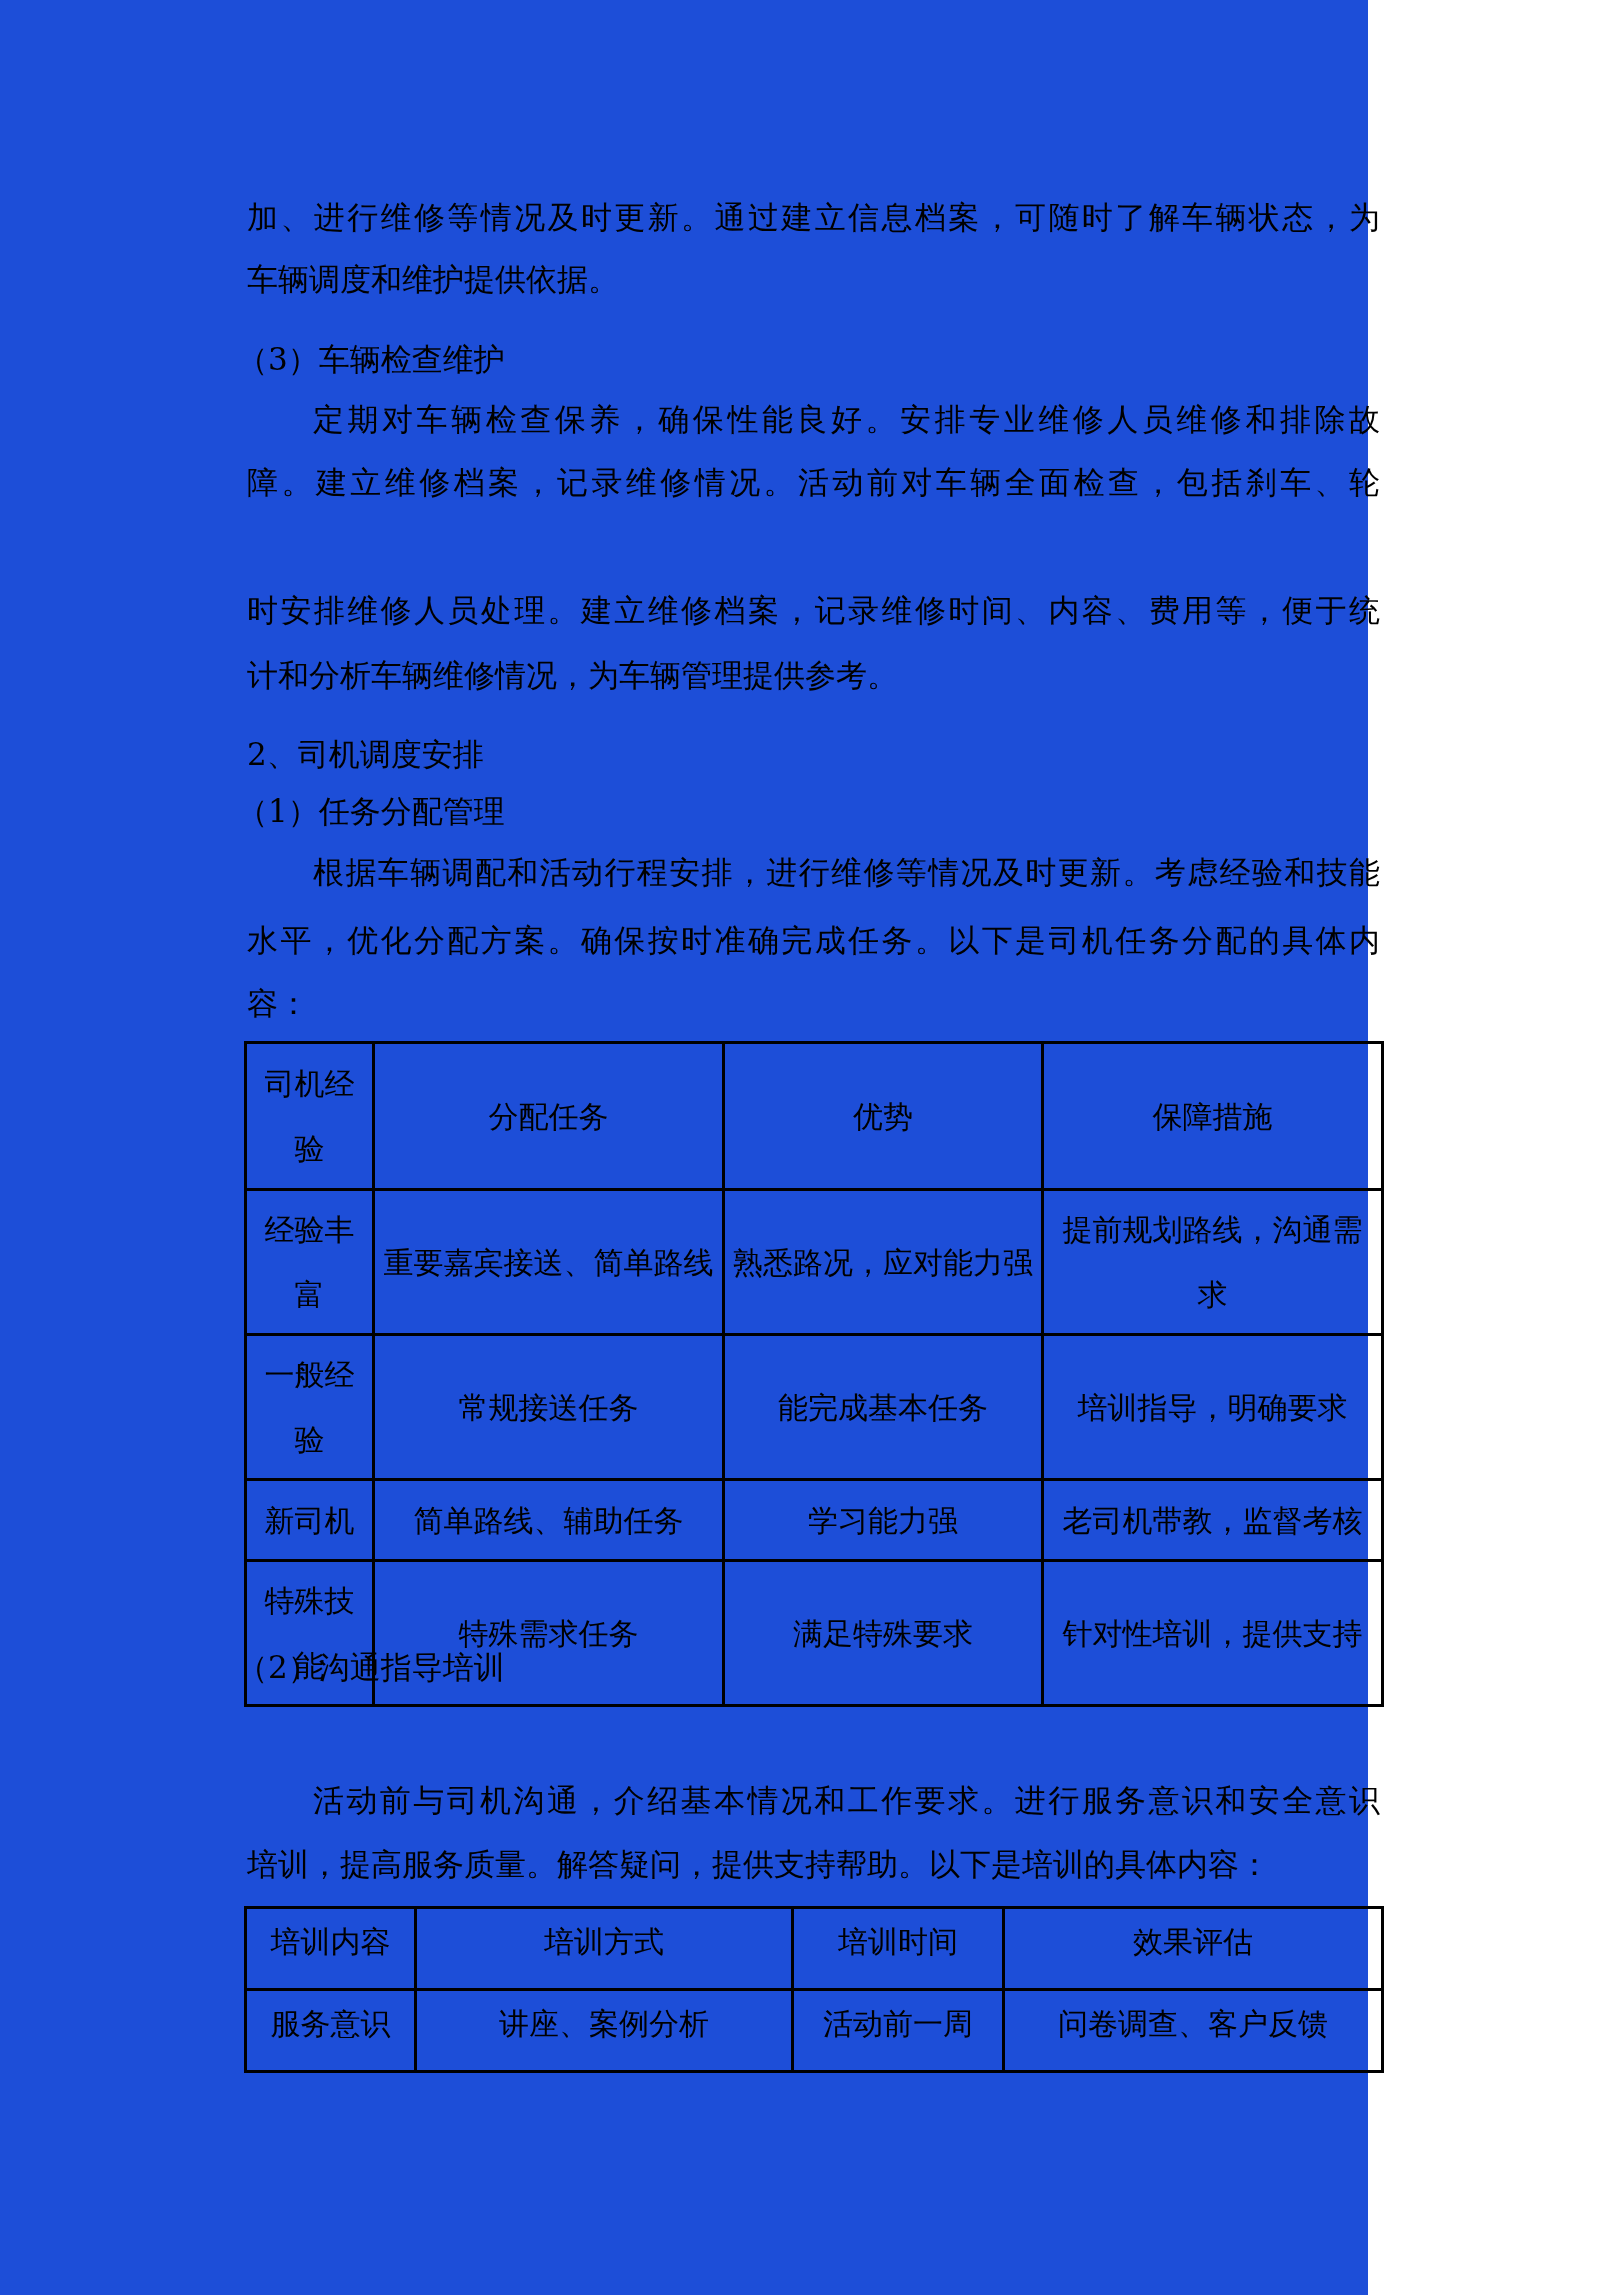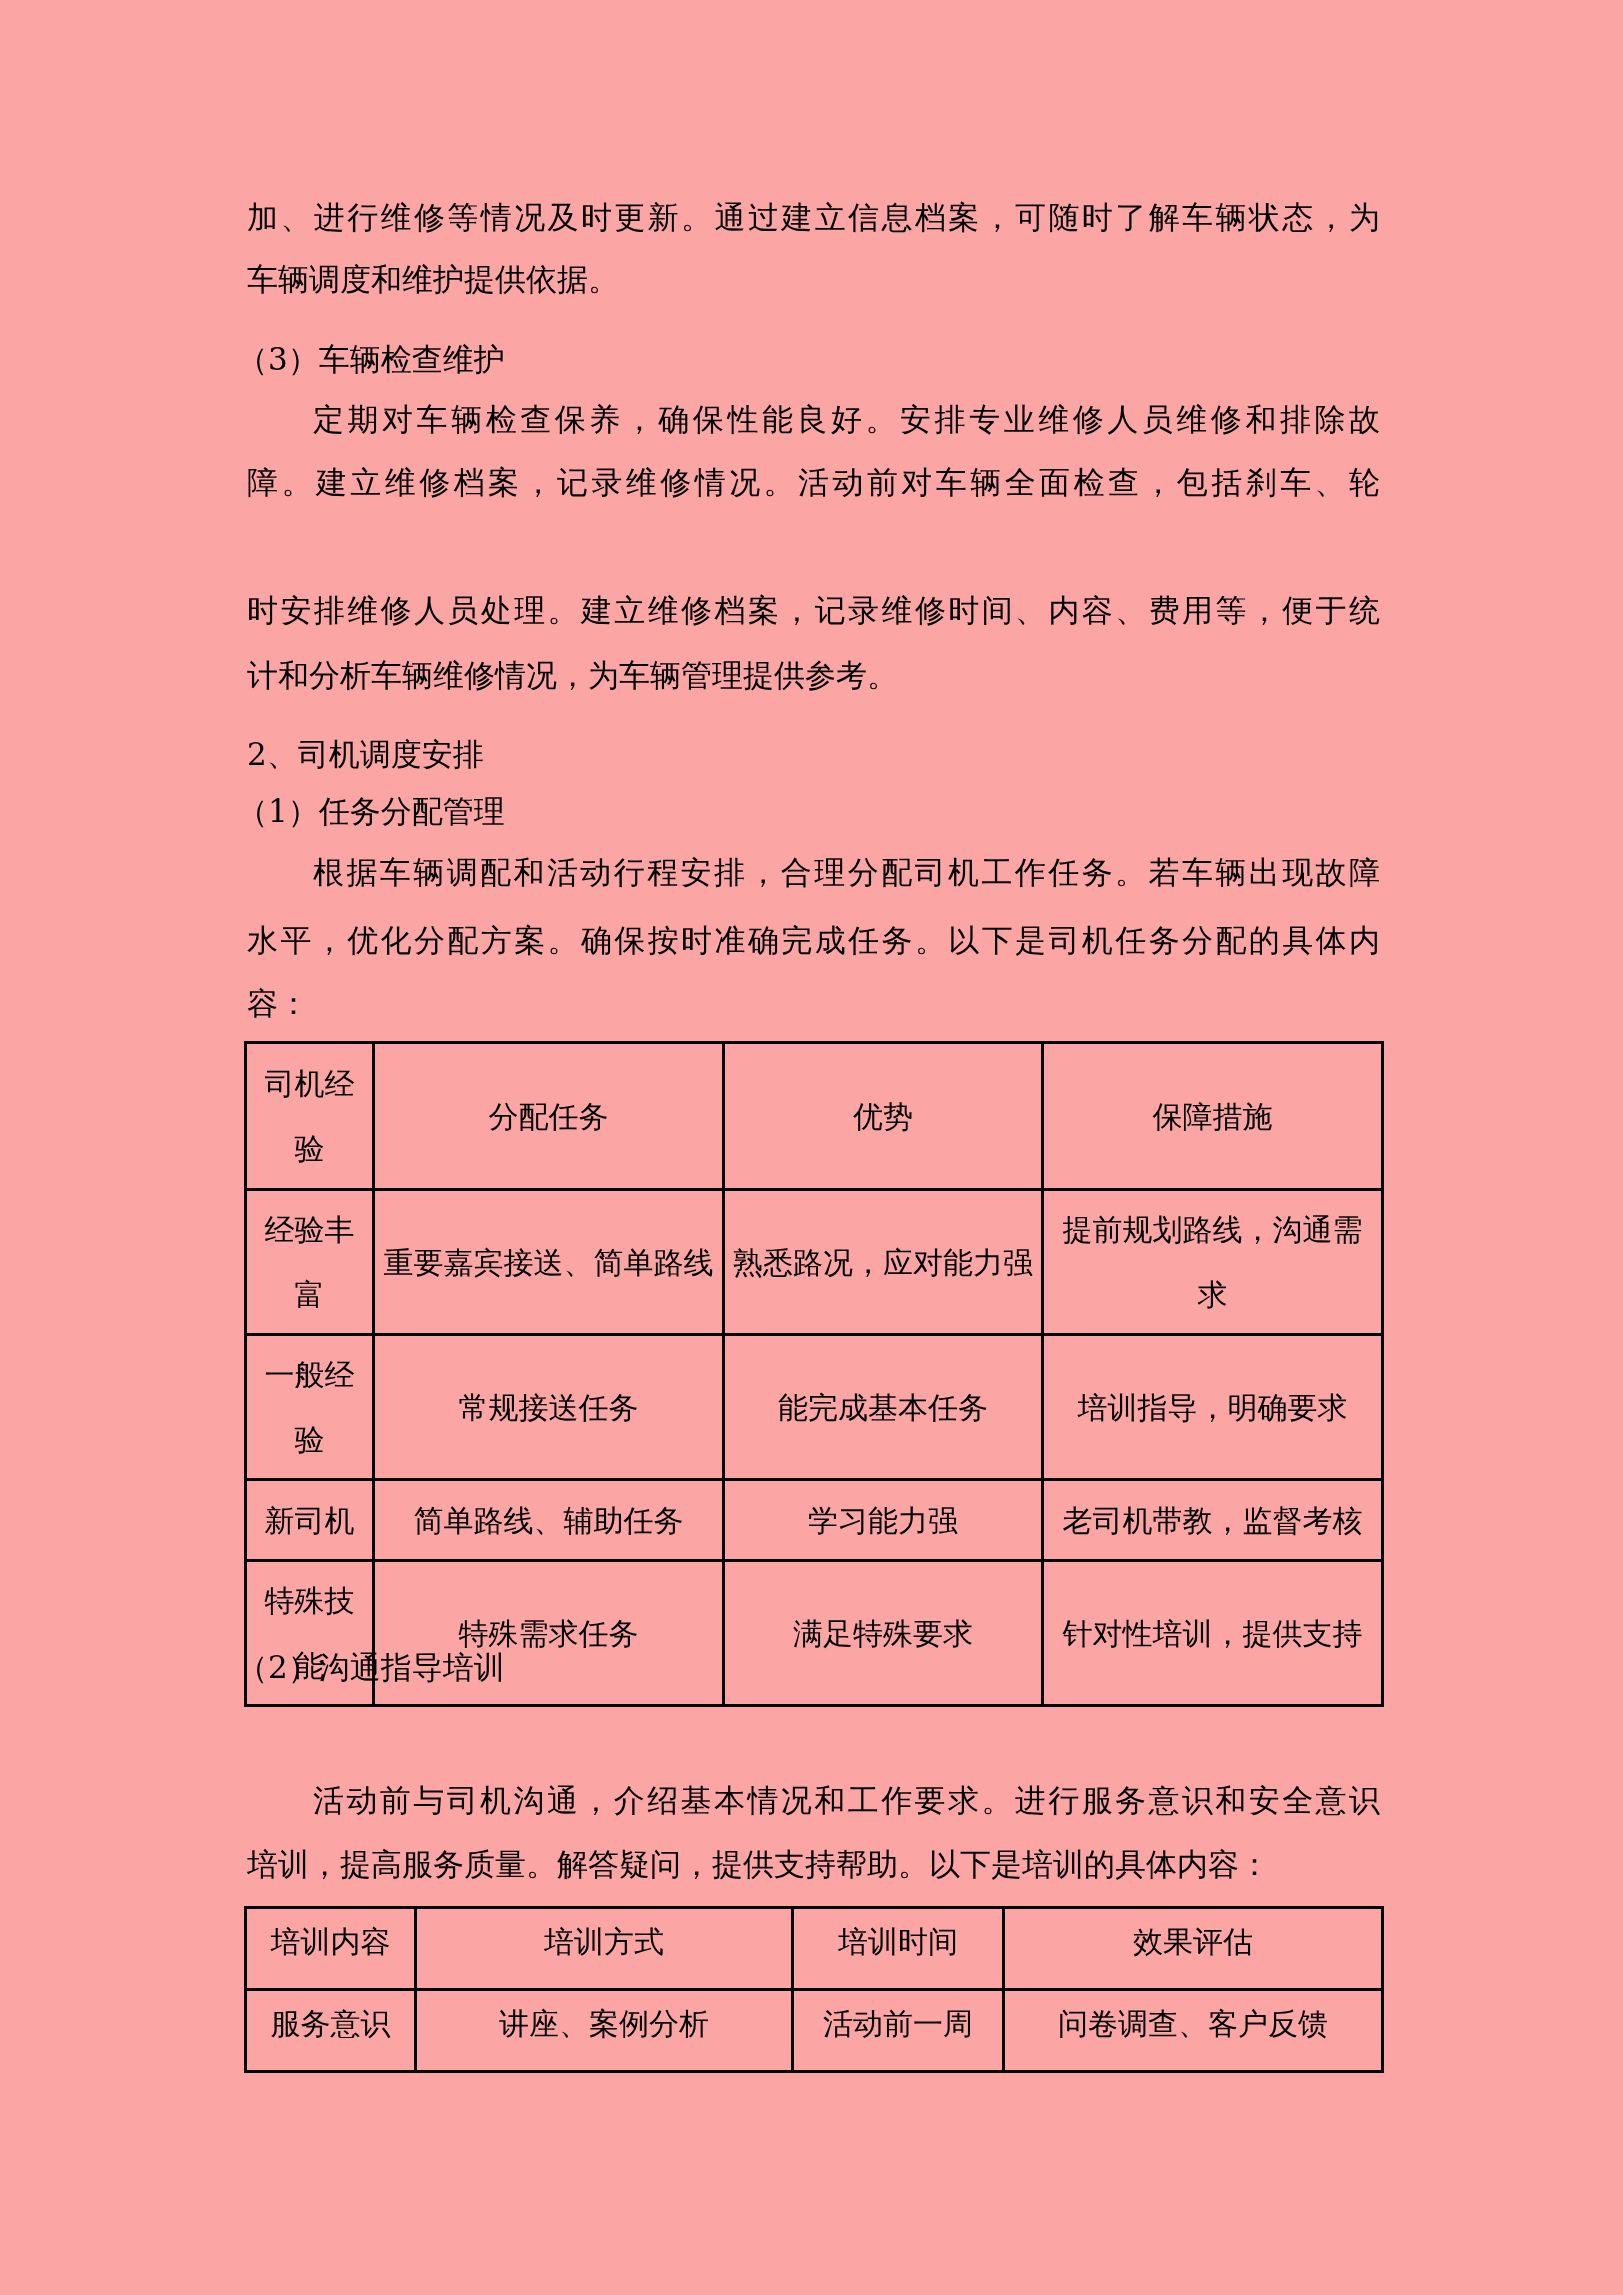--- a/index.html
+++ b/index.html
@@ -11,23 +11,23 @@
     width: 1623px;
     height: 2295px;
     position: relative;
     overflow: hidden;
     color: #000000;
     font-family: "DejaVu Serif", "Liberation Serif", serif;
   }
   .page {
     position: absolute;
     left: 0; top: 0;
-    width: 1623px;
+    width: 1368px;
     height: 2295px;
-    background: #fca5a5;
+    background: #1d4ed8;
     text-decoration: underline;
   }
   .line {
     position: absolute;
     left: 247px;
     width: 1133px;
     font-size: 31px;
     line-height: 39px;
     height: 39px;
     white-space: nowrap;
@@ -91,21 +91,21 @@
 
   <div class="heading sub" style="top:340px;">（3）车辆检查维护</div>
   <div class="line indent" style="top:400px;">定期对车辆检查保养，确保性能良好。安排专业维修人员维修和排除故</div>
   <div class="line" style="top:463px;">障。建立维修档案，记录维修情况。活动前对车辆全面检查，包括刹车、轮</div>
   <div class="line last" style="top:656px;">计和分析车辆维修情况，为车辆管理提供参考。</div>
   <div class="line" style="top:591px;">时安排维修人员处理。建立维修档案，记录维修时间、内容、费用等，便于统</div>
 
   <div class="heading main" style="top:735px;">2、司机调度安排</div>
 
   <div class="heading sub" style="top:792px;">（1）任务分配管理</div>
-  <div class="line indent" style="top:853px;">根据车辆调配和活动行程安排，合理分配司机工作任务。若车辆出现故障</div>
+  <div class="line indent" style="top:853px;">根据车辆调配和活动行程安排，进行维修等情况及时更新。考虑经验和技能</div>
   <div class="line" style="top:921px;">水平，优化分配方案。确保按时准确完成任务。以下是司机任务分配的具体内</div>
   <div class="line last" style="top:984px;">容：</div>
 
   <table id="table1" class="doc-table">
     <colgroup>
         <col class="c1">
         <col class="c2">
         <col class="c3">
         <col class="c4">
       </colgroup>

